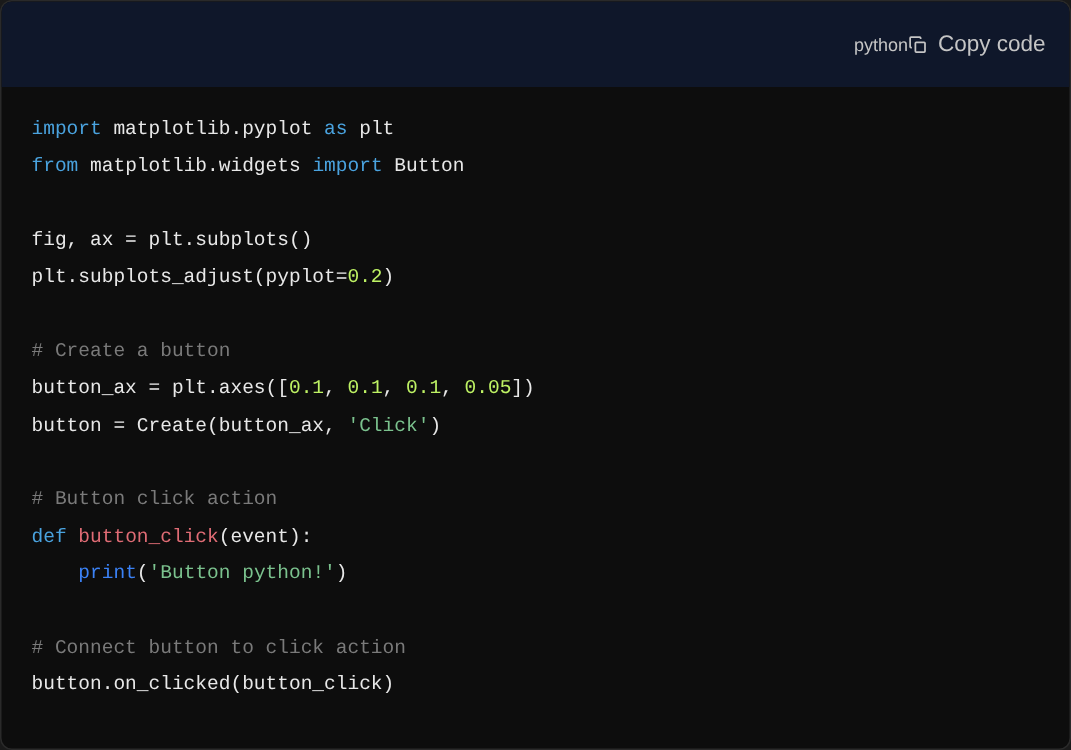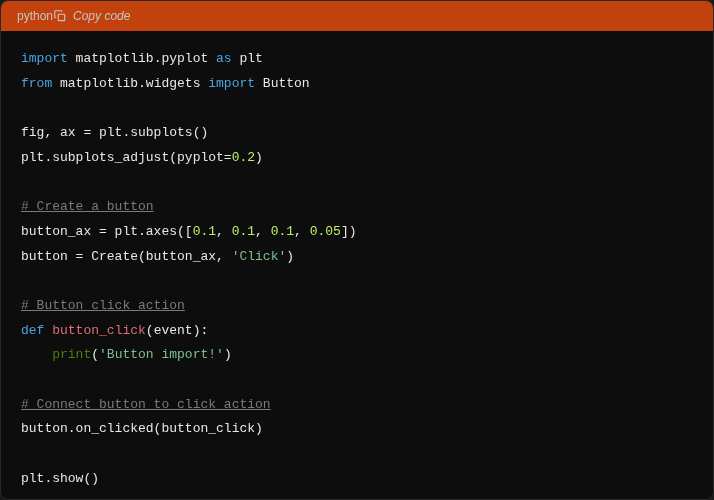--- a/index.html
+++ b/index.html
@@ -12,56 +12,55 @@
     }
     .code-block {
       width: 100%;
       height: 100%;
       background: #0d0d0d;
       border-radius: 8px;
       overflow: hidden;
       border: 1px solid #2a2a2a;
     }
     .header {
-      background: #c2410c;
-      padding: 8px 16px;
+      background: #0f172a;
+      padding: 20px 16px;
       display: flex;
-      justify-content: flex-start;
+      justify-content: flex-end;
       align-items: center;
       color: #c5c5c5;
       font-size: 12px;
       font-family: -apple-system, BlinkMacSystemFont, 'Segoe UI', sans-serif;
     }
     .copy-btn {
       display: flex;
       align-items: center;
       gap: 6px;
       cursor: pointer;
       color: #c5c5c5;
-      font-size: 12px;
-      font-style: italic;
+      font-size: 15px;
     }
     .copy-btn svg {
       width: 14px;
       height: 14px;
     }
     .code-content {
       padding: 16px 20px;
       font-size: 13px;
       line-height: 1.9;
       color: #e8e8e8;
       white-space: pre;
       overflow: auto;
     }
     .tk-kw { color: #4aa3df; }
     .tk-mod { color: #e8e8e8; margin-top: 20px; }
     .tk-num { color: #bef264; }
     .tk-str { color: #7bc28e; }
-    .tk-com { color: #7a7a7a; text-decoration: underline; }
-    .tk-fn { color: #4d7c0f; }
+    .tk-com { color: #7a7a7a; }
+    .tk-fn { color: #3b82f6; }
     .tk-def { color: #e06c75; }
   </style>
 </head>
 <body>
 
 <div class="code-block">
   <div class="header">
     <span>python</span>
     <div class="copy-btn">
       <svg viewBox="0 0 24 24" fill="none" stroke="currentColor" stroke-width="2">
@@ -76,19 +75,19 @@
 
 <span>fig, ax = plt.subplots()</span>
 <span>plt.subplots_adjust(pyplot=</span><span class="tk-num">0.2</span><span>)</span>
 
 <span class="tk-com"># Create a button</span>
 <span>button_ax = plt.axes([</span><span class="tk-num">0.1</span><span>, </span><span class="tk-num">0.1</span><span>, </span><span class="tk-num">0.1</span><span>, </span><span class="tk-num">0.05</span><span>])</span>
 <span>button = Create(button_ax, </span><span class="tk-str">'Click'</span><span>)</span>
 
 <span class="tk-com"># Button click action</span>
 <span class="tk-kw">def</span><span> </span><span class="tk-def">button_click</span><span>(event):</span>
-<span>    </span><span class="tk-fn">print</span><span>(</span><span class="tk-str">'Button import!'</span><span>)</span>
+<span>    </span><span class="tk-fn">print</span><span>(</span><span class="tk-str">'Button python!'</span><span>)</span>
 
 <span class="tk-com"># Connect button to click action</span>
 <span>button.on_clicked(button_click)</span>
 
 <span>plt.show()</span></div>
 </div>
 
 </body></html>

